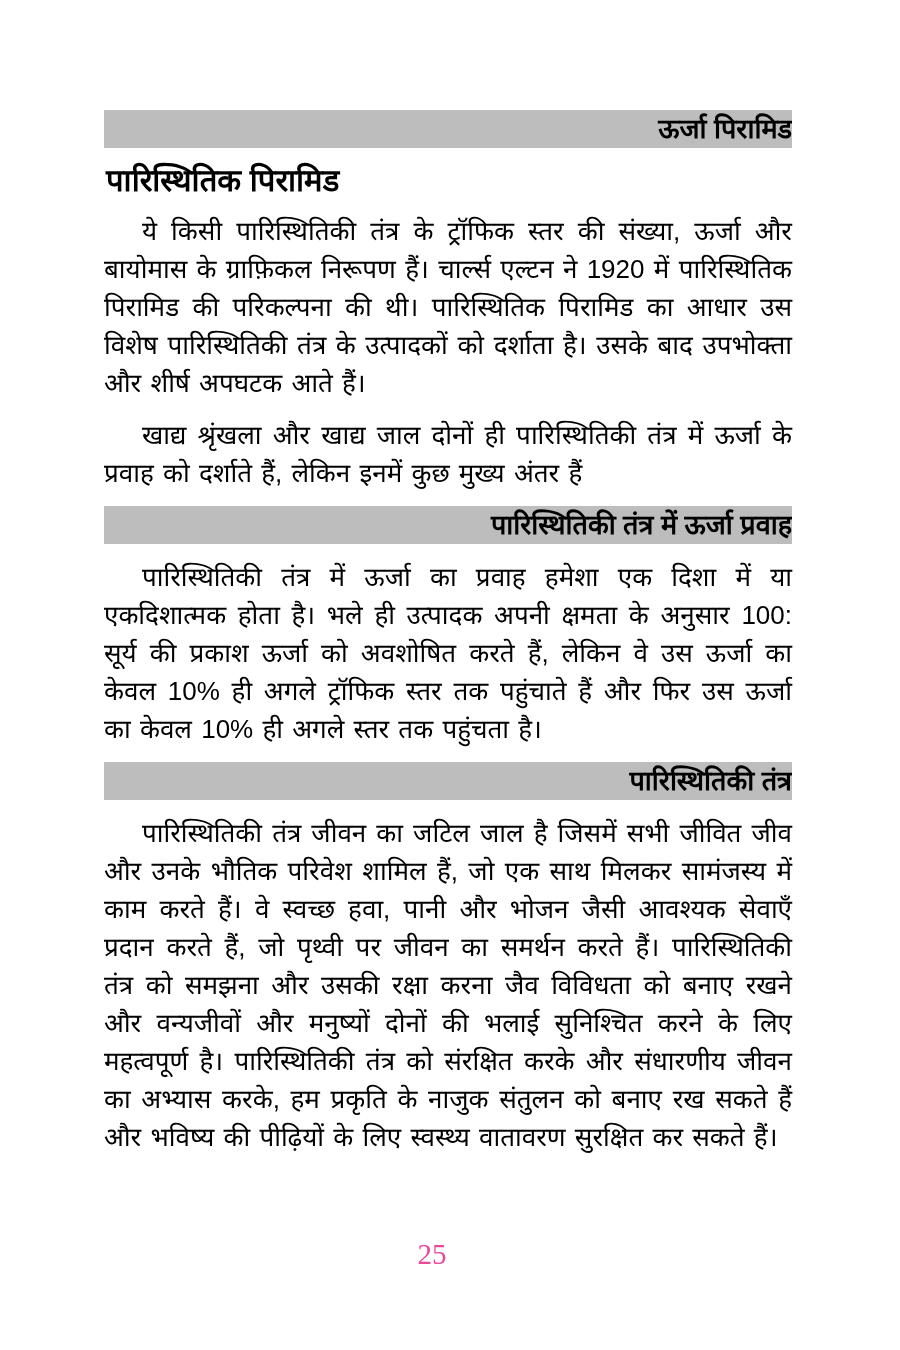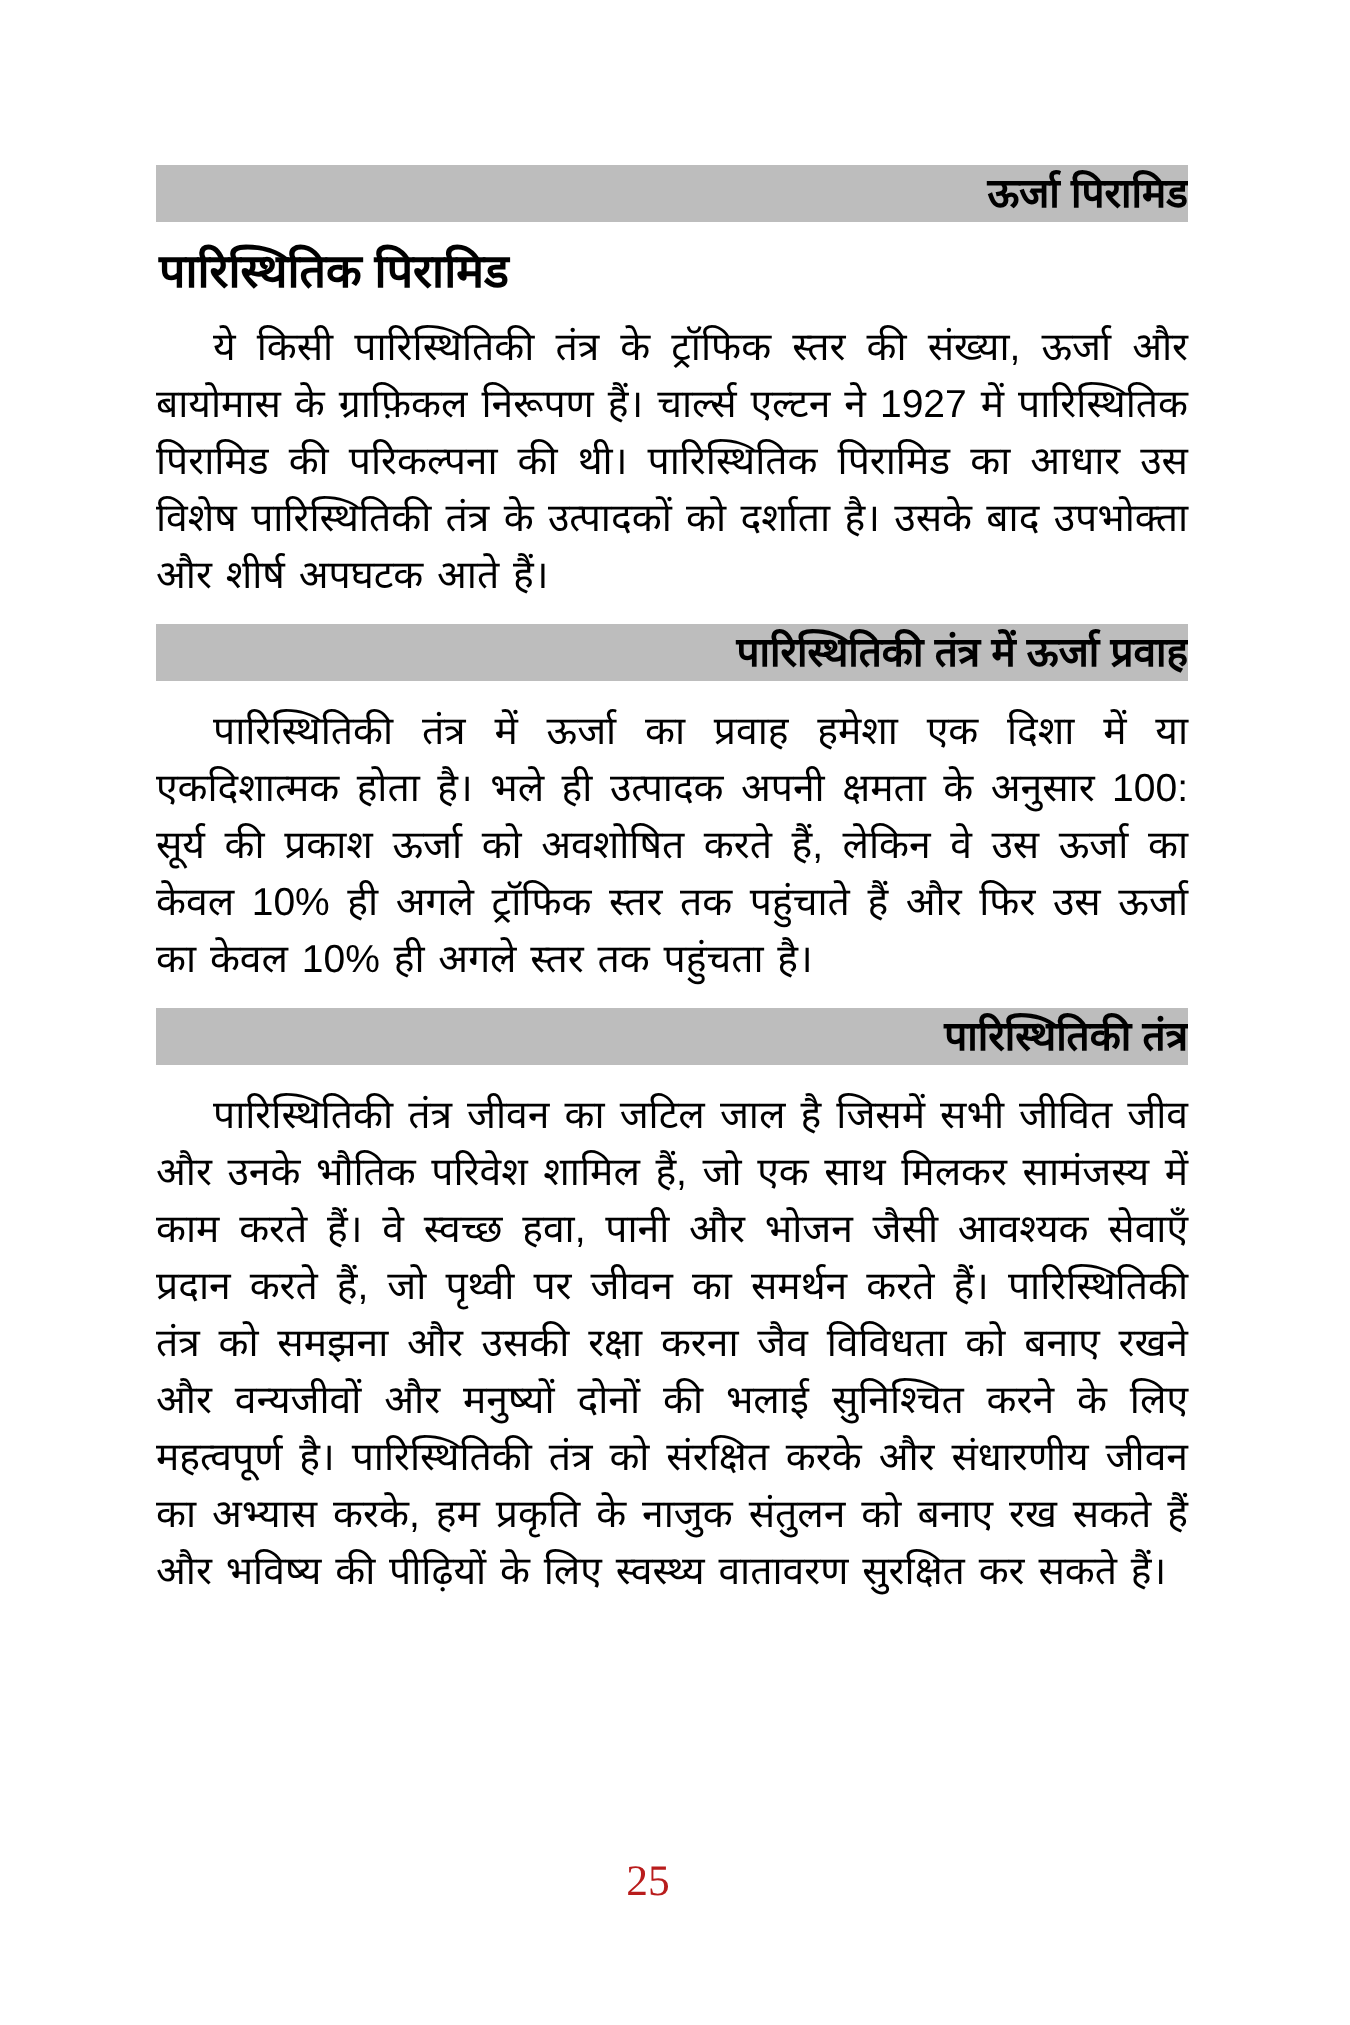--- a/index.html
+++ b/index.html
@@ -60,34 +60,35 @@
   }
 
   .page-number {
     position: absolute;
     top: 1238px;
     left: 0;
     width: 864px;
     text-align: center;
     font-family: "Liberation Serif", serif;
     font-size: 29px;
-    color: #b91c1c;
+    color: #ec4899;
   }
 </style>
 </head>
 <body style="background: rgb(255, 255, 255); color: rgb(0, 0, 0);">
 
 <div class="page">
 
   <div class="bar-heading" style="background: rgb(189, 189, 189);">ऊर्जा पिरामिड</div>
 
   <div class="sub-heading">पारिस्थितिक पिरामिड</div>
 
-  <p class="body-text">ये किसी पारिस्थितिकी तंत्र के ट्रॉफिक स्तर की संख्या, ऊर्जा और बायोमास के ग्राफ़िकल निरूपण हैं। चार्ल्स एल्टन ने 1927 में पारिस्थितिक पिरामिड की परिकल्पना की थी। पारिस्थितिक पिरामिड का आधार उस विशेष पारिस्थितिकी तंत्र के उत्पादकों को दर्शाता है। उसके बाद उपभोक्ता और शीर्ष अपघटक आते हैं।</p>
+  <p class="body-text">ये किसी पारिस्थितिकी तंत्र के ट्रॉफिक स्तर की संख्या, ऊर्जा और बायोमास के ग्राफ़िकल निरूपण हैं। चार्ल्स एल्टन ने 1920 में पारिस्थितिक पिरामिड की परिकल्पना की थी। पारिस्थितिक पिरामिड का आधार उस विशेष पारिस्थितिकी तंत्र के उत्पादकों को दर्शाता है। उसके बाद उपभोक्ता और शीर्ष अपघटक आते हैं।</p>
 
+  <p class="body-text">खाद्य श्रृंखला और खाद्य जाल दोनों ही पारिस्थितिकी तंत्र में ऊर्जा के प्रवाह को दर्शाते हैं, लेकिन इनमें कुछ मुख्य अंतर हैं</p>
 
   <div class="bar-heading spaced" style="background: rgb(189, 189, 189); padding-left: 48px;">पारिस्थितिकी तंत्र में ऊर्जा प्रवाह</div>
 
   <p class="body-text">पारिस्थितिकी तंत्र में ऊर्जा का प्रवाह हमेशा एक दिशा में या एकदिशात्मक होता है। भले ही उत्पादक अपनी क्षमता के अनुसार 100: सूर्य की प्रकाश ऊर्जा को अवशोषित करते हैं, लेकिन वे उस ऊर्जा का केवल 10% ही अगले ट्रॉफिक स्तर तक पहुंचाते हैं और फिर उस ऊर्जा का केवल 10% ही अगले स्तर तक पहुंचता है।</p>
 
   <div class="bar-heading spaced" style="background: rgb(189, 189, 189);">पारिस्थितिकी तंत्र</div>
 
   <p class="body-text">पारिस्थितिकी तंत्र जीवन का जटिल जाल है जिसमें सभी जीवित जीव और उनके भौतिक परिवेश शामिल हैं, जो एक साथ मिलकर सामंजस्य में काम करते हैं। वे स्वच्छ हवा, पानी और भोजन जैसी आवश्यक सेवाएँ प्रदान करते हैं, जो पृथ्वी पर जीवन का समर्थन करते हैं। पारिस्थितिकी तंत्र को समझना और उसकी रक्षा करना जैव विविधता को बनाए रखने और वन्यजीवों और मनुष्यों दोनों की भलाई सुनिश्चित करने के लिए महत्वपूर्ण है। पारिस्थितिकी तंत्र को संरक्षित करके और संधारणीय जीवन का अभ्यास करके, हम प्रकृति के नाजुक संतुलन को बनाए रख सकते हैं और भविष्य की पीढ़ियों के लिए स्वस्थ्य वातावरण सुरक्षित कर सकते हैं।</p>
 
 </div>

